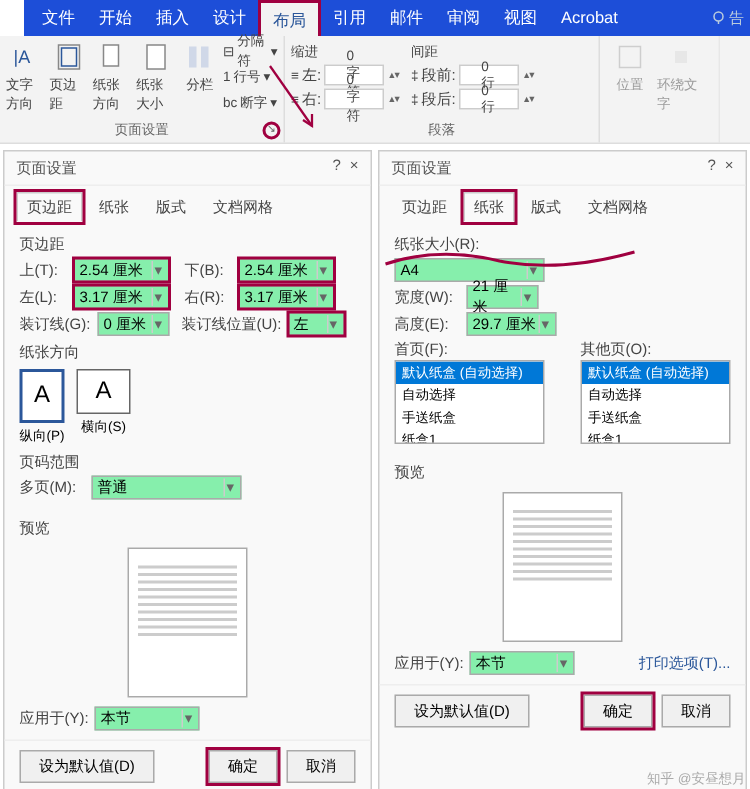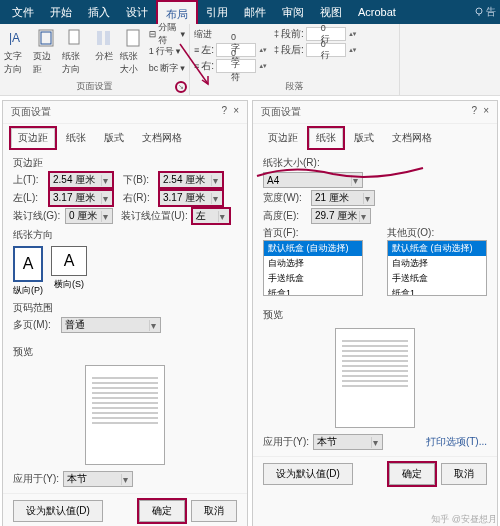--- a/index.html
+++ b/index.html
@@ -1,19 +1,19 @@
 <!DOCTYPE html>
 <html><head>
 <meta charset="utf-8">
 <style>
   * { box-sizing: border-box; margin: 0; padding: 0; font-family: "Microsoft YaHei", sans-serif; }
   body { background: #fff; font-size: 10px; width: 500px; }
   
   
-  .tabs { background: #0c4a6e; color: #fff; display: flex; height: 24px; align-items: center; padding: 0 4px; }
+  .tabs { background: #1d4ed8; color: #fff; display: flex; height: 24px; align-items: center; padding: 0 4px; margin-left: 16px; }
   .tab { padding: 0 8px; height: 24px; line-height: 24px; font-size: 11px; cursor: pointer; }
   .tab.active { background: #f3f3f3; color: #2b579a; border: 2px solid #a00040; border-bottom: none; }
   .tell { margin-left: auto; display: flex; align-items: center; color: #bcd; }
   .tell svg { margin-right: 2px; }
   
   
   .ribbon { background: #f3f3f3; border-bottom: 1px solid #ddd; display: flex; height: 72px; }
   .group { border-right: 1px solid #ddd; padding: 2px 4px; display: flex; flex-direction: column; position: relative; }
   .group-label { text-align: center; font-size: 9px; color: #666; margin-top: auto; }
   .grow { display: flex; gap: 2px; }
@@ -32,21 +32,21 @@
   .dialog { width: 246px; border: 1px solid #ccc; background: #f9f9f9; font-size: 10px; position: relative; }
   .dlg-title { padding: 4px 8px; font-size: 10px; color: #555; border-bottom: 1px solid #eee; display: flex; }
   .dlg-tabs { display: flex; padding: 4px 8px 0; gap: 4px; }
   .dlg-tab { padding: 2px 6px; font-size: 10px; color: #444; border: 1px solid transparent; }
   .dlg-tab.active { border: 1px solid #ccc; border-bottom: 1px solid #f9f9f9; background: #f9f9f9; }
   .dlg-tab.hl { outline: 2px solid #a00040; }
   .dlg-body { padding: 4px 10px; }
   .sect { margin: 4px 0 2px; font-size: 10px; color: #444; }
   .frow { display: flex; align-items: center; gap: 4px; margin: 2px 0; }
   .lbl { font-size: 10px; color: #444; }
-  .inp { border: 1px solid #aaa; background: #e5e5e5; height: 16px; font-size: 10px; padding: 0 3px; display: flex; align-items: center; }
+  .inp { border: 1px solid #aaa; background: #86efac; height: 16px; font-size: 10px; padding: 0 3px; display: flex; align-items: center; }
   .inp.hl { outline: 2px solid #a00040; outline-offset: -1px; }
   .dd { width: 8px; text-align: center; color: #666; border-left: 1px solid #ccc; margin-left: auto; }
   .orient { display: flex; gap: 8px; margin: 4px 0; }
   .orient-box { width: 30px; height: 36px; border: 1px solid #666; display: flex; align-items: center; justify-content: center; background: #fff; }
   .orient-box.sel { border: 2px solid #2b579a; }
   .orient-lbl { font-size: 9px; text-align: center; margin-top: 2px; }
   .listbox { border: 1px solid #aaa; background: #fff; height: 56px; overflow: hidden; }
   .listbox .item { padding: 1px 4px; font-size: 9px; }
   .listbox .item.sel { background: #0078d7; color: #fff; }
   .preview { border: 1px solid #aaa; background: #fff; width: 80px; height: 100px; margin: 6px auto; padding: 8px 6px; }
@@ -100,30 +100,30 @@
         <span>页边距</span>
       </div>
       <div class="bigbtn">
         <div class="ic"><svg viewBox="0 0 20 20">
               <rect x="4" y="2" width="10" height="14" fill="#fff" stroke="#888"></rect>
             </svg></div>
         <span>纸张方向</span>
       </div>
       <div class="bigbtn">
         <div class="ic"><svg viewBox="0 0 20 20">
+              <rect x="4" y="2" width="12" height="16" fill="#fff" stroke="#888"></rect>
+            </svg></div>
+        <span>纸张大小</span>
+      </div>
+      <div class="bigbtn">
+        <div class="ic"><svg viewBox="0 0 20 20">
               <rect x="3" y="3" width="5" height="14" fill="#d0d8e8"></rect>
               <rect x="11" y="3" width="5" height="14" fill="#d0d8e8"></rect>
             </svg></div>
         <span>分栏</span>
-      </div>
-      <div class="bigbtn">
-        <div class="ic"><svg viewBox="0 0 20 20">
-              <rect x="4" y="2" width="12" height="16" fill="#fff" stroke="#888"></rect>
-            </svg></div>
-        <span>纸张大小</span>
       </div>
       <div style="display:flex;flex-direction:column;gap:1px">
         <div class="smallrow">
             <span>⊟</span>
             <span>分隔符</span>
             <span>▾</span>
           </div>
         <div class="smallrow">
             <span>1</span>
             <span>行号</span>
@@ -154,36 +154,55 @@
           </div>
         <div class="smallrow">
             <span>≡</span>
             <span class="lbl">右:</span>
             <span class="spin">0 字符</span>
             <span class="spinbtn">▴▾</span>
           </div>
       </div>
       <div>
         <div class="smallrow">
+            <span style="width:24px">间距</span>
+          </div>
+        <div class="smallrow">
             <span>‡</span>
             <span class="lbl">段前:</span>
             <span class="spin">0 行</span>
             <span class="spinbtn">▴▾</span>
           </div>
         <div class="smallrow">
             <span>‡</span>
             <span class="lbl">段后:</span>
             <span class="spin">0 行</span>
             <span class="spinbtn">▴▾</span>
           </div>
       </div>
     </div>
     <div class="group-label">段落</div>
   </div>
 
+  <div class="group" style="width:80px;opacity:.5">
+    <div class="grow">
+      <div class="bigbtn">
+        <div class="ic"><svg viewBox="0 0 20 20">
+              <rect x="3" y="3" width="14" height="14" fill="none" stroke="#aaa"></rect>
+            </svg></div>
+        <span>位置</span>
+      </div>
+      <div class="bigbtn">
+        <div class="ic"><svg viewBox="0 0 20 20">
+              <rect x="6" y="6" width="8" height="8" fill="#ddd"></rect>
+            </svg></div>
+        <span>环绕文字</span>
+      </div>
+    </div>
+  </div>
 
   <svg class="arrow" style="left:178px;top:18px" width="40" height="50">
     <path d="M2,2 L30,42" stroke="#a00040" stroke-width="1.5" fill="none"></path>
     <path d="M24,38 L30,42 L30,34" stroke="#a00040" stroke-width="1.5" fill="none"></path>
   </svg>
 </div>
 
 <div class="dialogs">
 
   <div class="dialog">
@@ -309,21 +328,21 @@
         <div class="inp" style="width:100px">
             <span>A4</span>
             <span class="dd">▾</span>
           </div>
       </div>
       <svg class="scribble" style="left:0;top:14px" width="180" height="20">
         <path d="M4,14 Q40,2 80,12 Q120,20 170,6" stroke="#a00040" stroke-width="2" fill="none"></path>
       </svg>
       <div class="frow">
         <span class="lbl" style="width:44px">宽度(W):</span>
-        <div class="inp" style="width:64px">
+        <div class="inp" style="width:48px">
             <span>21 厘米</span>
             <span class="dd">▾</span>
           </div>
       </div>
       <div class="frow">
         <span class="lbl" style="width:44px">高度(E):</span>
         <div class="inp" style="width:60px">
             <span>29.7 厘米</span>
             <span class="dd">▾</span>
           </div>

